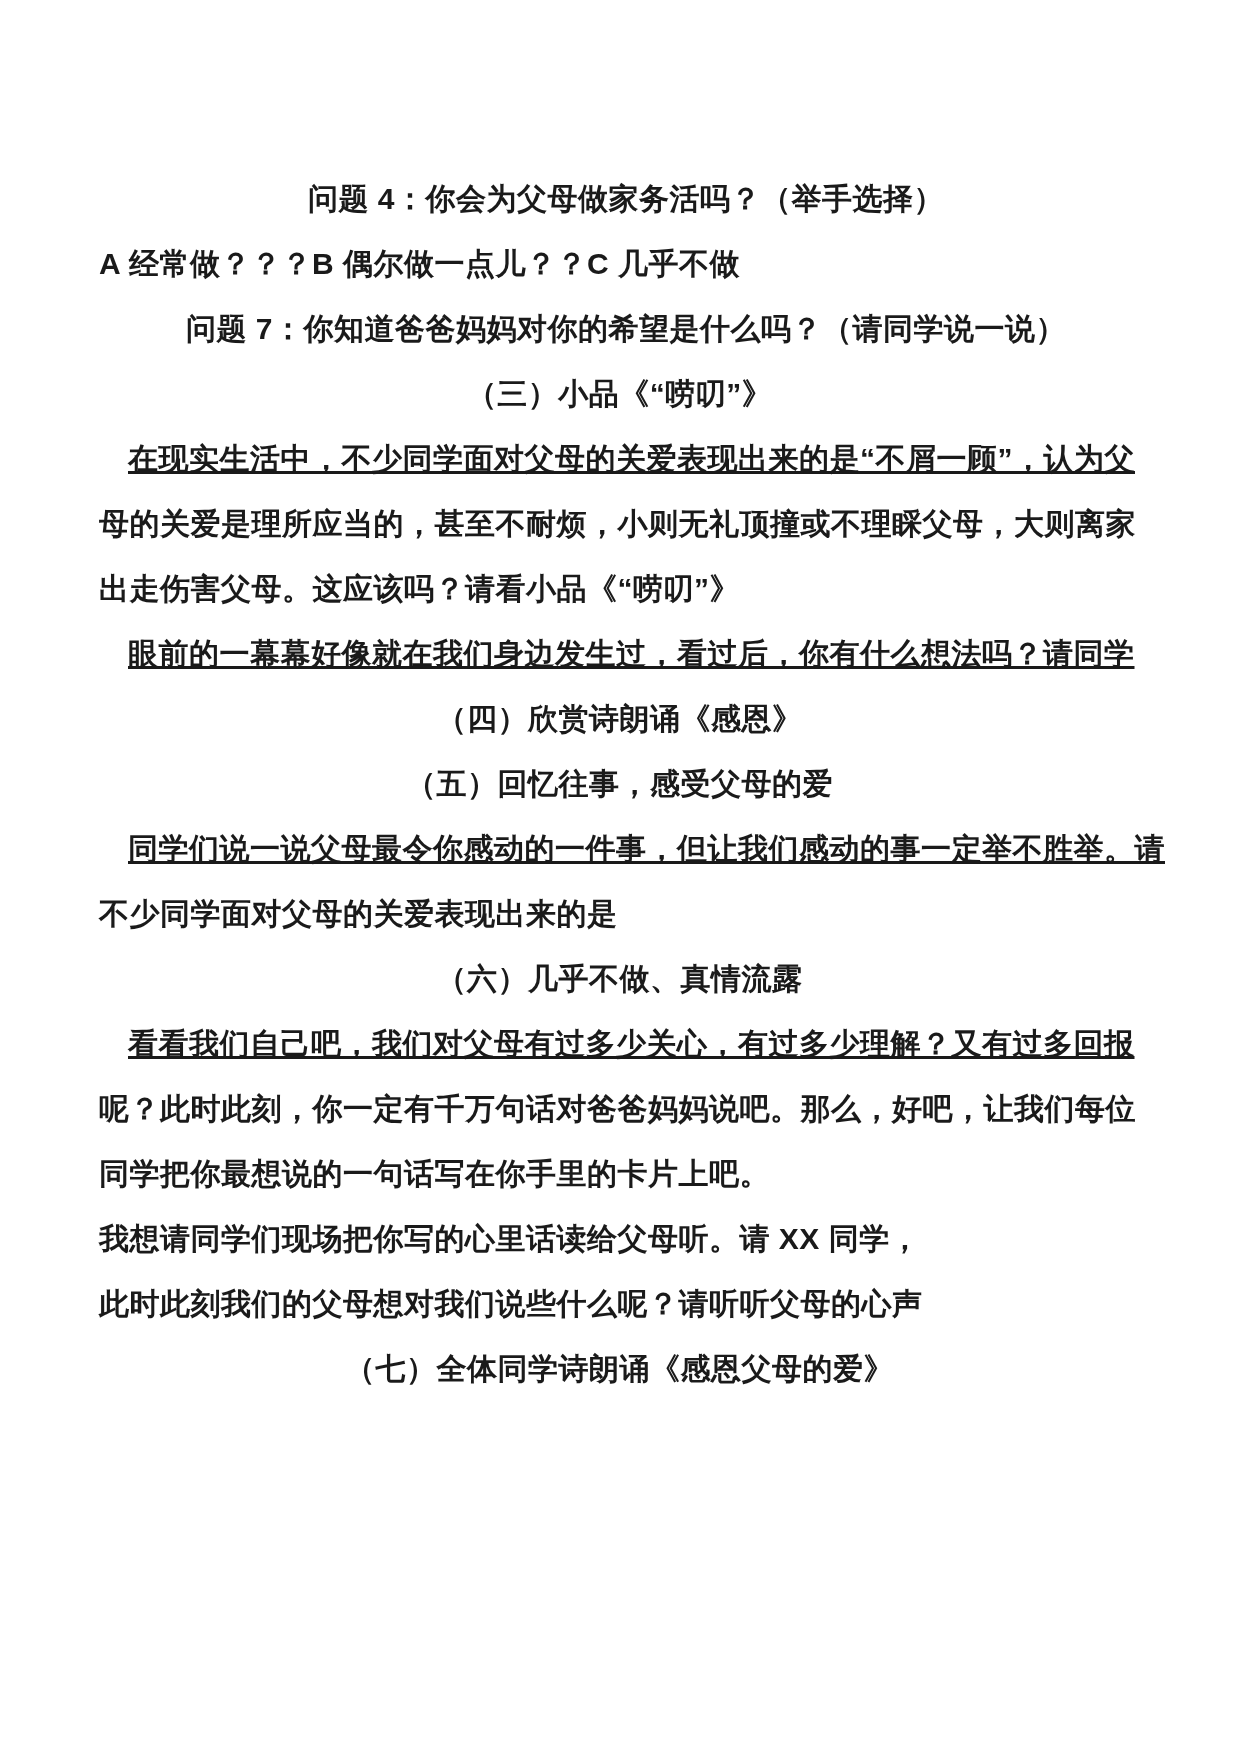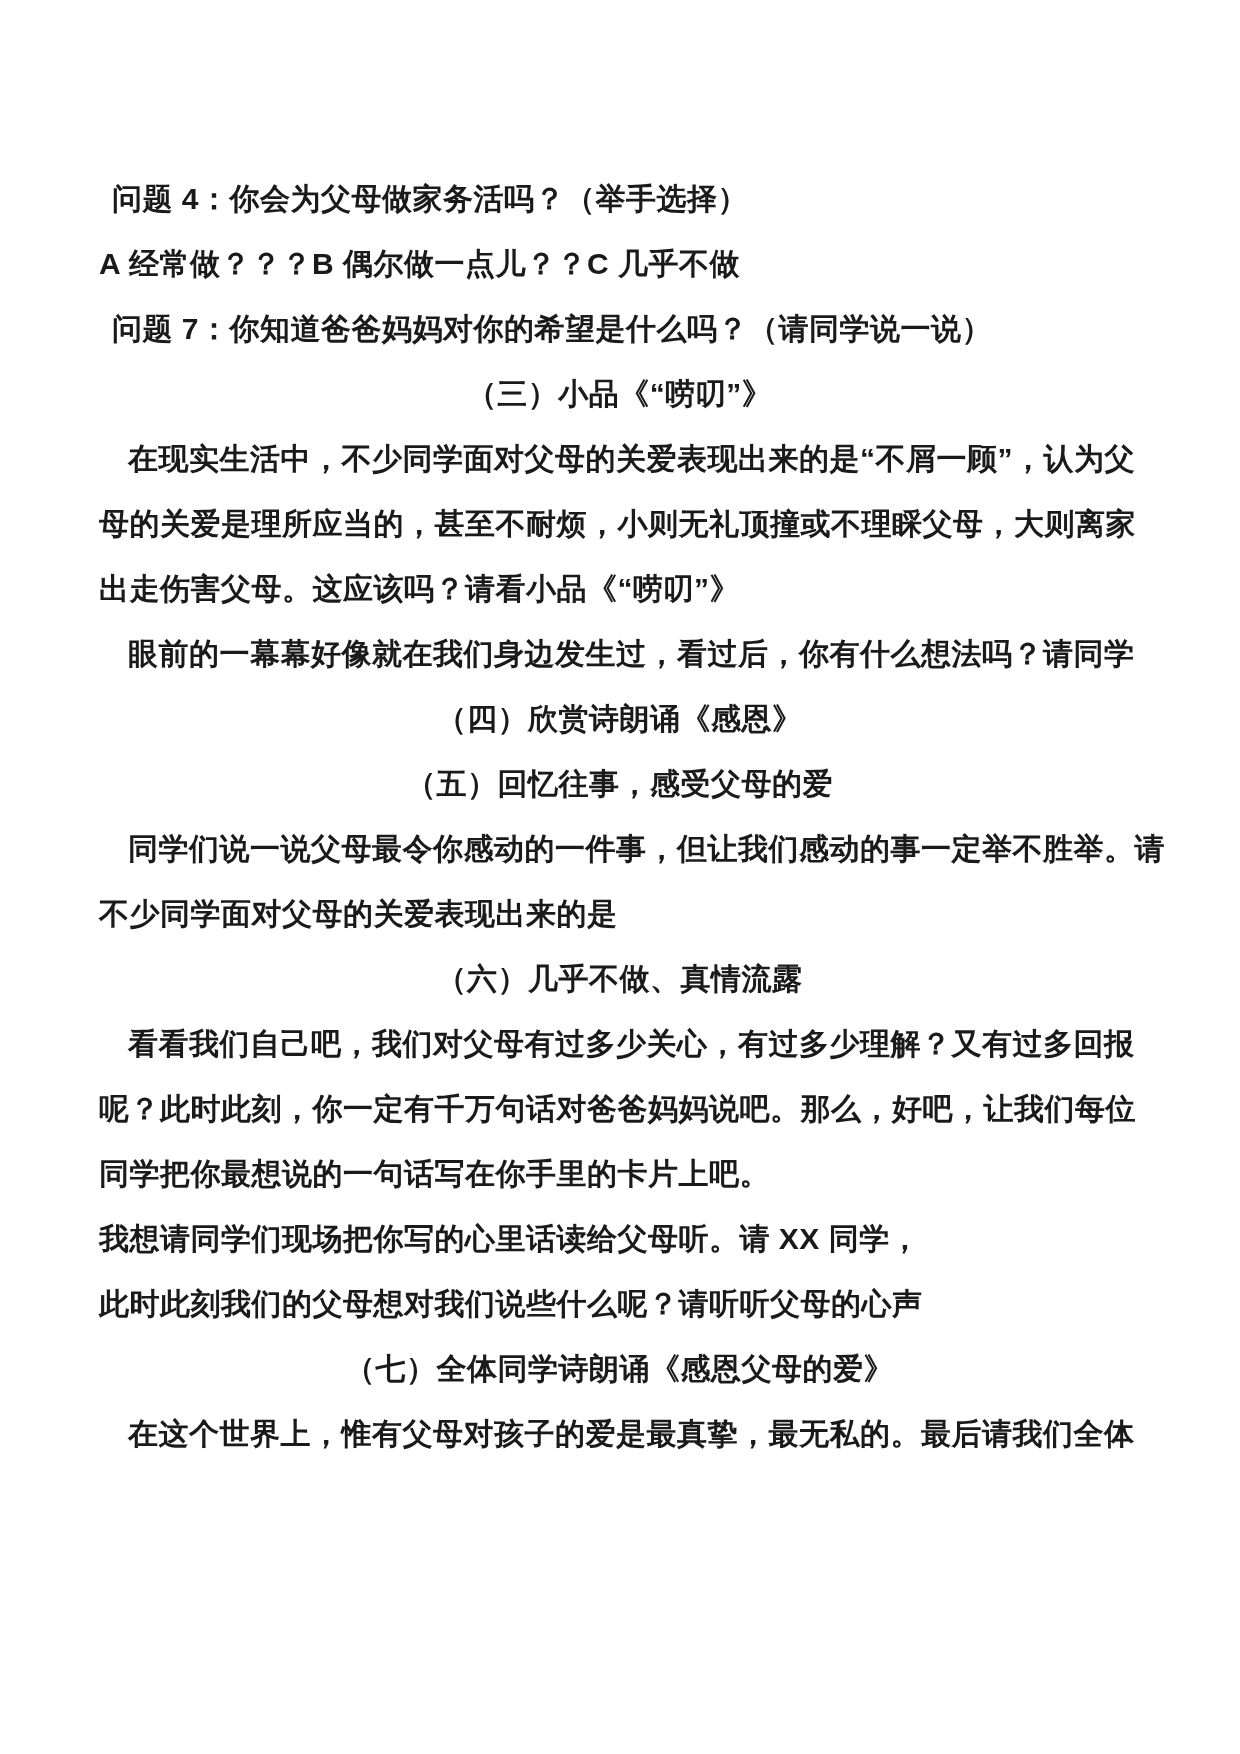--- a/index.html
+++ b/index.html
@@ -24,22 +24,22 @@
     font-size: 30px;
     font-weight: 600;
     letter-spacing: 0.5px;
     white-space: nowrap;
   }
   .line.heading {
     font-weight: 900;
     text-align: center;
   }
   .indent-none  { padding-left: 0; }
-  .indent-small { padding-left: 13px; }
-  .indent-para  { padding-left: 29px; }
+  .indent-small { padding-left: 13px; text-align: center; }
+  .indent-para  { padding-left: 29px; text-decoration: underline; }
 </style>
 </head>
 <body>
 
 <div class="page" style="background: rgb(255, 255, 255); color: rgb(26, 26, 26);">
     <div class="line body indent-small">问题 4：你会为父母做家务活吗？（举手选择）</div>
     <div class="line body indent-none">A 经常做？？？B 偶尔做一点儿？？C 几乎不做</div>
     <div class="line body indent-small">问题 7：你知道爸爸妈妈对你的希望是什么吗？（请同学说一说）</div>
     <div class="line heading indent-none">（三）小品《“唠叨”》</div>
     <div class="line body indent-para">在现实生活中，不少同学面对父母的关爱表现出来的是“不屑一顾”，认为父</div>
@@ -50,14 +50,13 @@
     <div class="line heading indent-none">（五）回忆往事，感受父母的爱</div>
     <div class="line body indent-para">同学们说一说父母最令你感动的一件事，但让我们感动的事一定举不胜举。请</div>
     <div class="line body indent-none">不少同学面对父母的关爱表现出来的是</div>
     <div class="line heading indent-none">（六）几乎不做、真情流露</div>
     <div class="line body indent-para">看看我们自己吧，我们对父母有过多少关心，有过多少理解？又有过多回报</div>
     <div class="line body indent-none">呢？此时此刻，你一定有千万句话对爸爸妈妈说吧。那么，好吧，让我们每位</div>
     <div class="line body indent-none">同学把你最想说的一句话写在你手里的卡片上吧。</div>
     <div class="line body indent-none">我想请同学们现场把你写的心里话读给父母听。请 XX 同学，</div>
     <div class="line body indent-none">此时此刻我们的父母想对我们说些什么呢？请听听父母的心声</div>
     <div class="line heading indent-none">（七）全体同学诗朗诵《感恩父母的爱》</div>
-    <div class="line body indent-para">在这个世界上，惟有父母对孩子的爱是最真挚，最无私的。最后请我们全体</div>
   </div>
 
 </body></html>

